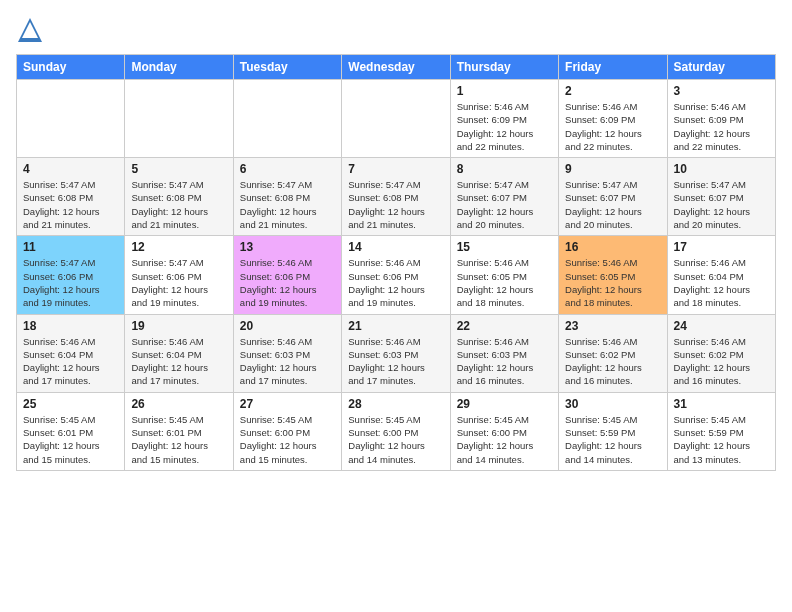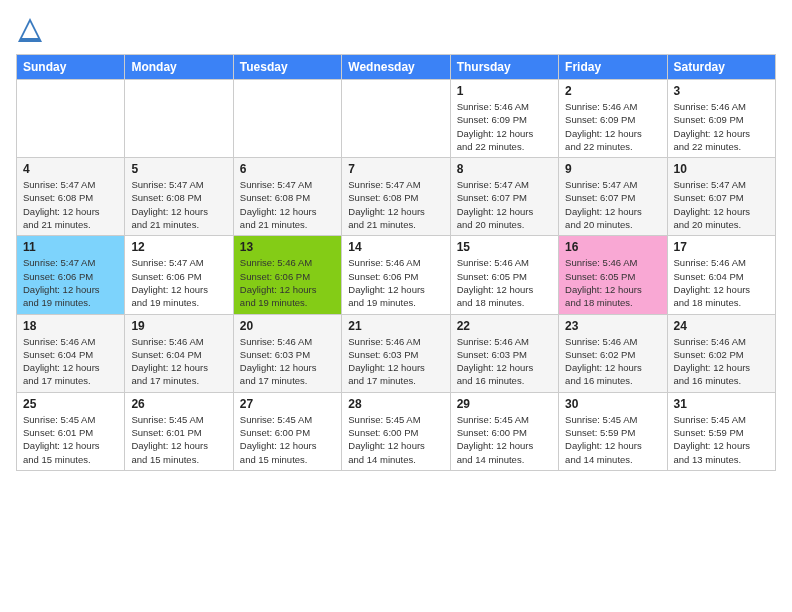--- a/index.html
+++ b/index.html
@@ -218,42 +218,42 @@
 Daylight: 12 hours
 and 19 minutes.</div>
         </td>
         <td style="background: rgb(255, 255, 255);">
           <span class="day-number">12</span>
           <div class="cell-content" style="white-space: pre-line;">Sunrise: 5:47 AM
 Sunset: 6:06 PM
 Daylight: 12 hours
 and 19 minutes.</div>
         </td>
-        <td style="background: #84cc16;">
+        <td style="background: #f0abfc;">
           <span class="day-number">13</span>
           <div class="cell-content" style="white-space: pre-line;">Sunrise: 5:46 AM
 Sunset: 6:06 PM
 Daylight: 12 hours
 and 19 minutes.</div>
         </td>
         <td style="background: rgb(255, 255, 255);">
           <span class="day-number">14</span>
           <div class="cell-content" style="white-space: pre-line;">Sunrise: 5:46 AM
 Sunset: 6:06 PM
 Daylight: 12 hours
 and 19 minutes.</div>
         </td>
         <td style="background: rgb(255, 255, 255);">
           <span class="day-number">15</span>
           <div class="cell-content" style="white-space: pre-line;">Sunrise: 5:46 AM
 Sunset: 6:05 PM
 Daylight: 12 hours
 and 18 minutes.</div>
         </td>
-        <td style="background: #f9a8d4;">
+        <td style="background: #fdba74;">
           <span class="day-number">16</span>
           <div class="cell-content" style="white-space: pre-line;">Sunrise: 5:46 AM
 Sunset: 6:05 PM
 Daylight: 12 hours
 and 18 minutes.</div>
         </td>
         <td style="background: rgb(255, 255, 255);">
           <span class="day-number">17</span>
           <div class="cell-content" style="white-space: pre-line;">Sunrise: 5:46 AM
 Sunset: 6:04 PM

